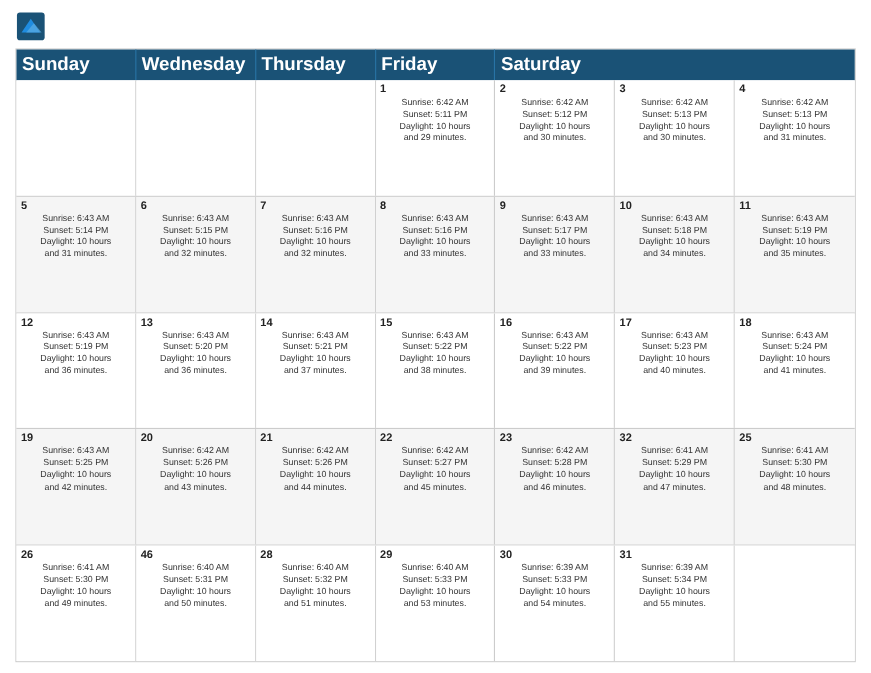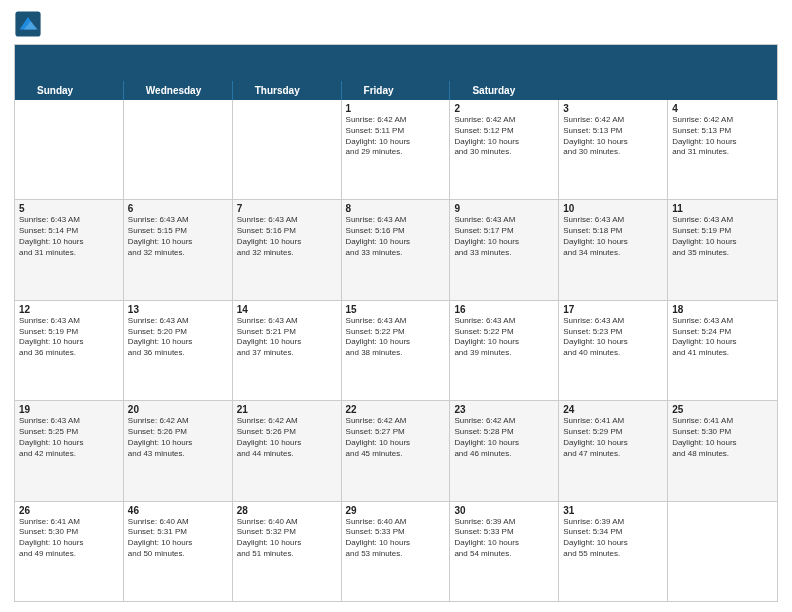--- a/index.html
+++ b/index.html
@@ -51,26 +51,25 @@
       flex-direction: column;
       border: 1px solid #ccc;
     }
     .cal-header-row {
       display: grid;
       grid-template-columns: repeat(7, 1fr);
       background: #1a5276;
     }
     .cal-header-cell {
       color: #fff;
-      font-size: 10px;
+      font-size: 17px;
       font-weight: bold;
-      padding: 4px 22px;
+      padding: 4px 5px;
       text-align: left;
       border-right: 1px solid #2874a6;
-      margin-top: 36px;
     }
     .cal-header-cell:last-child { border-right: none; }
     .cal-body {
       display: flex;
       flex-direction: column;
       flex: 1;
     }
     .cal-row {
       display: grid;
       grid-template-columns: repeat(7, 1fr);
@@ -92,20 +91,21 @@
     .cal-cell.shaded { background: #f5f5f5; }
     .day-num {
       font-size: 10px;
       font-weight: bold;
       margin-bottom: 1px;
     }
     .cell-text {
       font-size: 8px;
       color: #333;
       line-height: 1.35;
+      text-align: center;
     }
   </style>
 </head>
 <body>
 
 <div class="page">
   <div class="header">
     <div class="logo">
       <svg class="logo-icon" viewBox="0 0 40 40">
         <rect x="2" y="2" width="36" height="36" rx="4" fill="#1a5276"></rect>
@@ -297,21 +297,21 @@
 and 45 minutes.</div>
           </div>
           <div class="cal-cell shaded">
             <div class="day-num">23</div>
             <div class="cell-text" style="white-space: pre-line;">Sunrise: 6:42 AM
 Sunset: 5:28 PM
 Daylight: 10 hours
 and 46 minutes.</div>
           </div>
           <div class="cal-cell shaded">
-            <div class="day-num">24</div>
+            <div class="day-num">32</div>
             <div class="cell-text" style="white-space: pre-line;">Sunrise: 6:41 AM
 Sunset: 5:29 PM
 Daylight: 10 hours
 and 47 minutes.</div>
           </div>
           <div class="cal-cell shaded">
             <div class="day-num">25</div>
             <div class="cell-text" style="white-space: pre-line;">Sunrise: 6:41 AM
 Sunset: 5:30 PM
 Daylight: 10 hours

